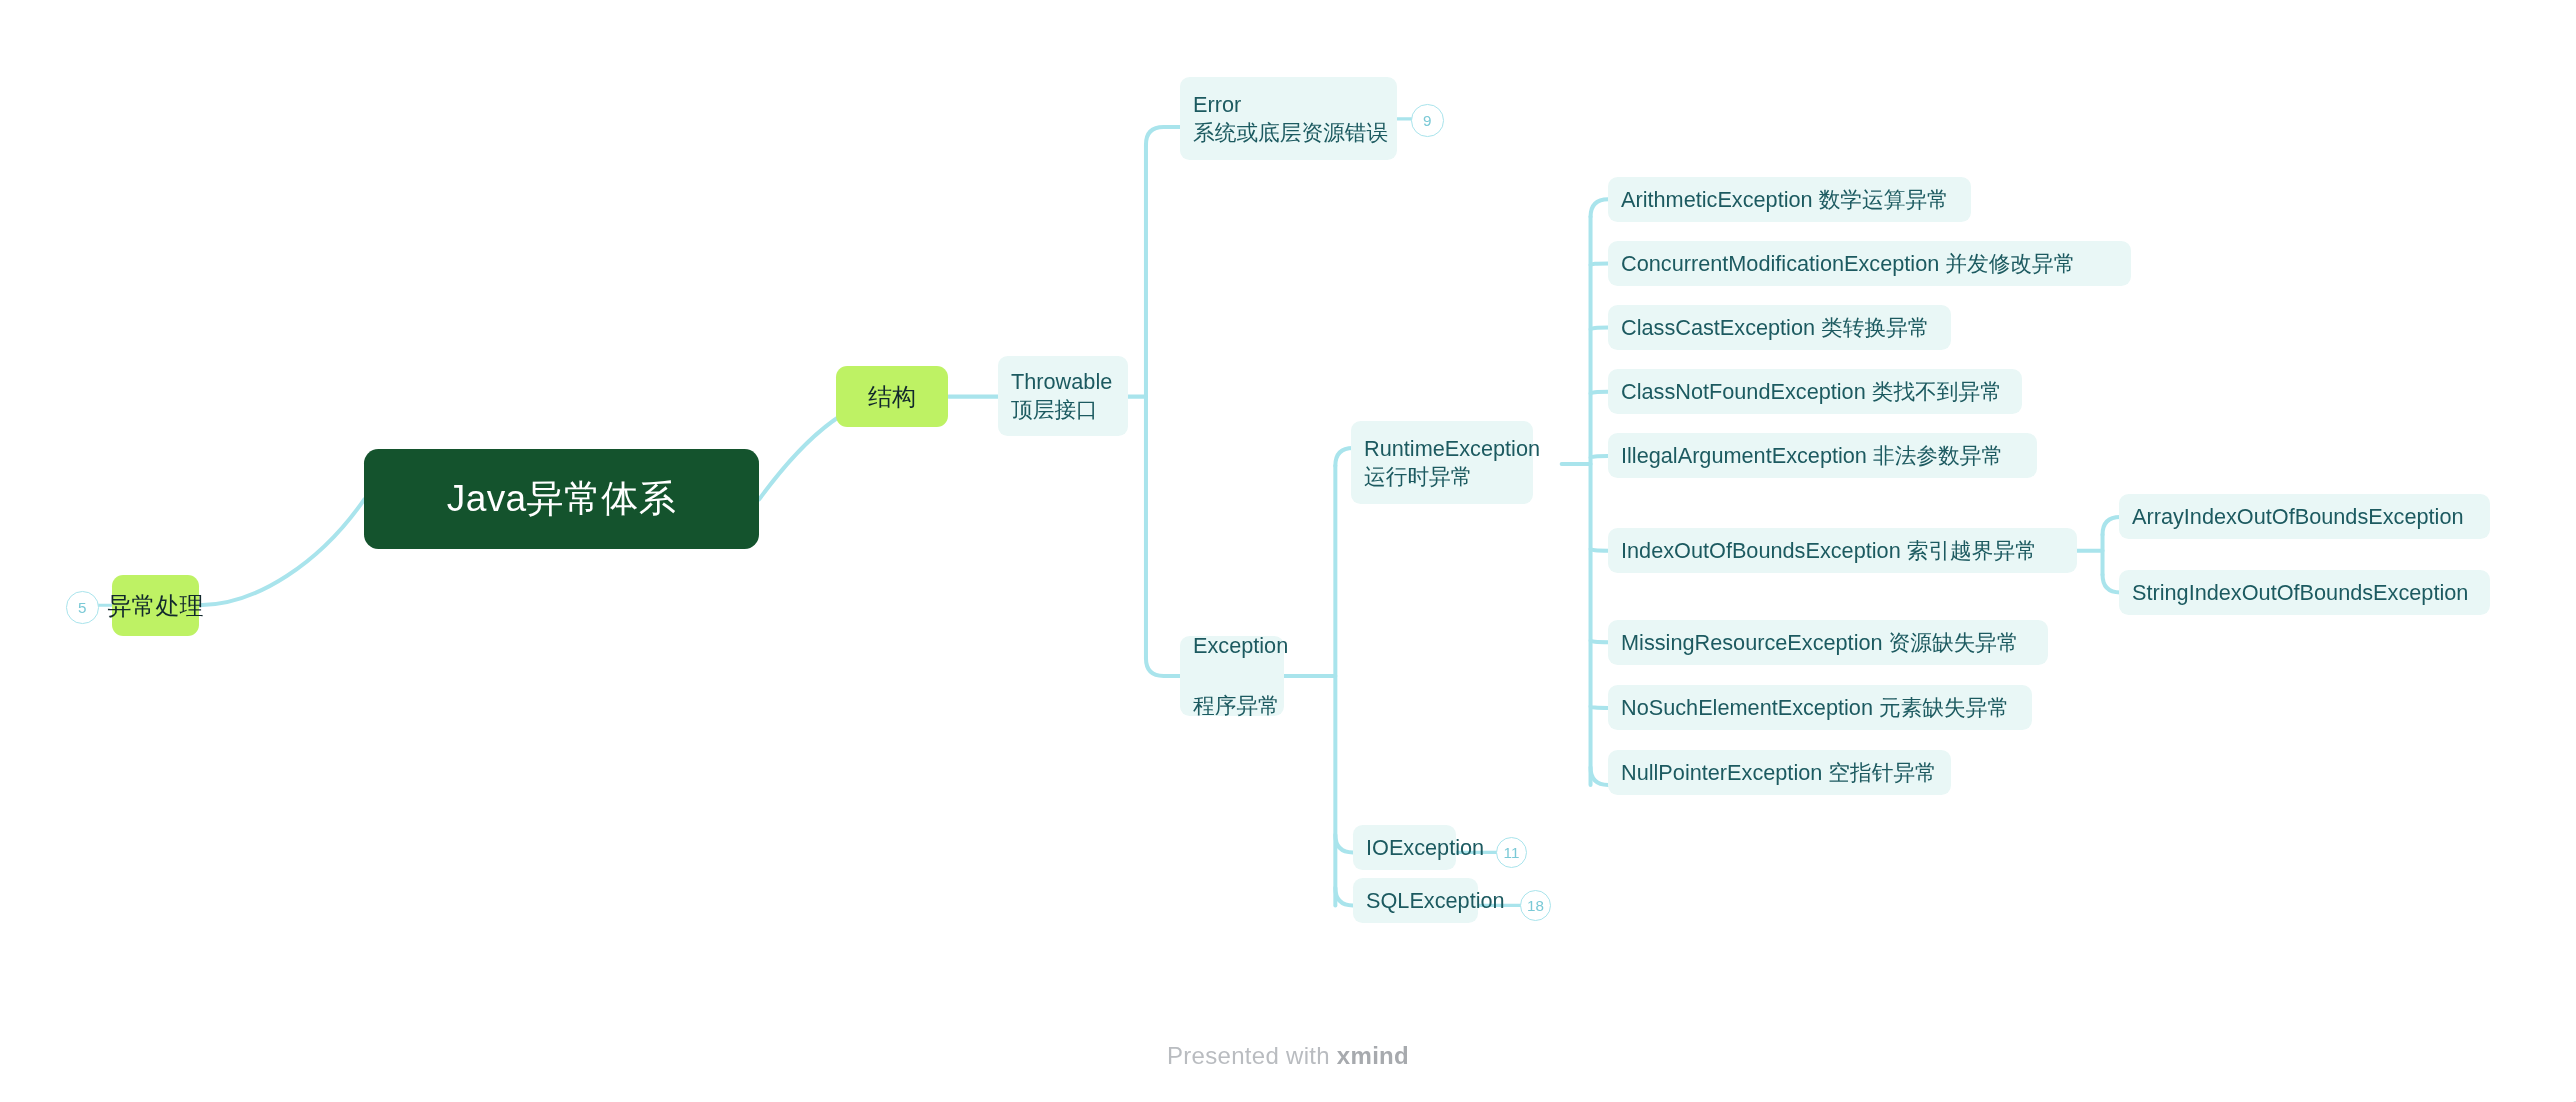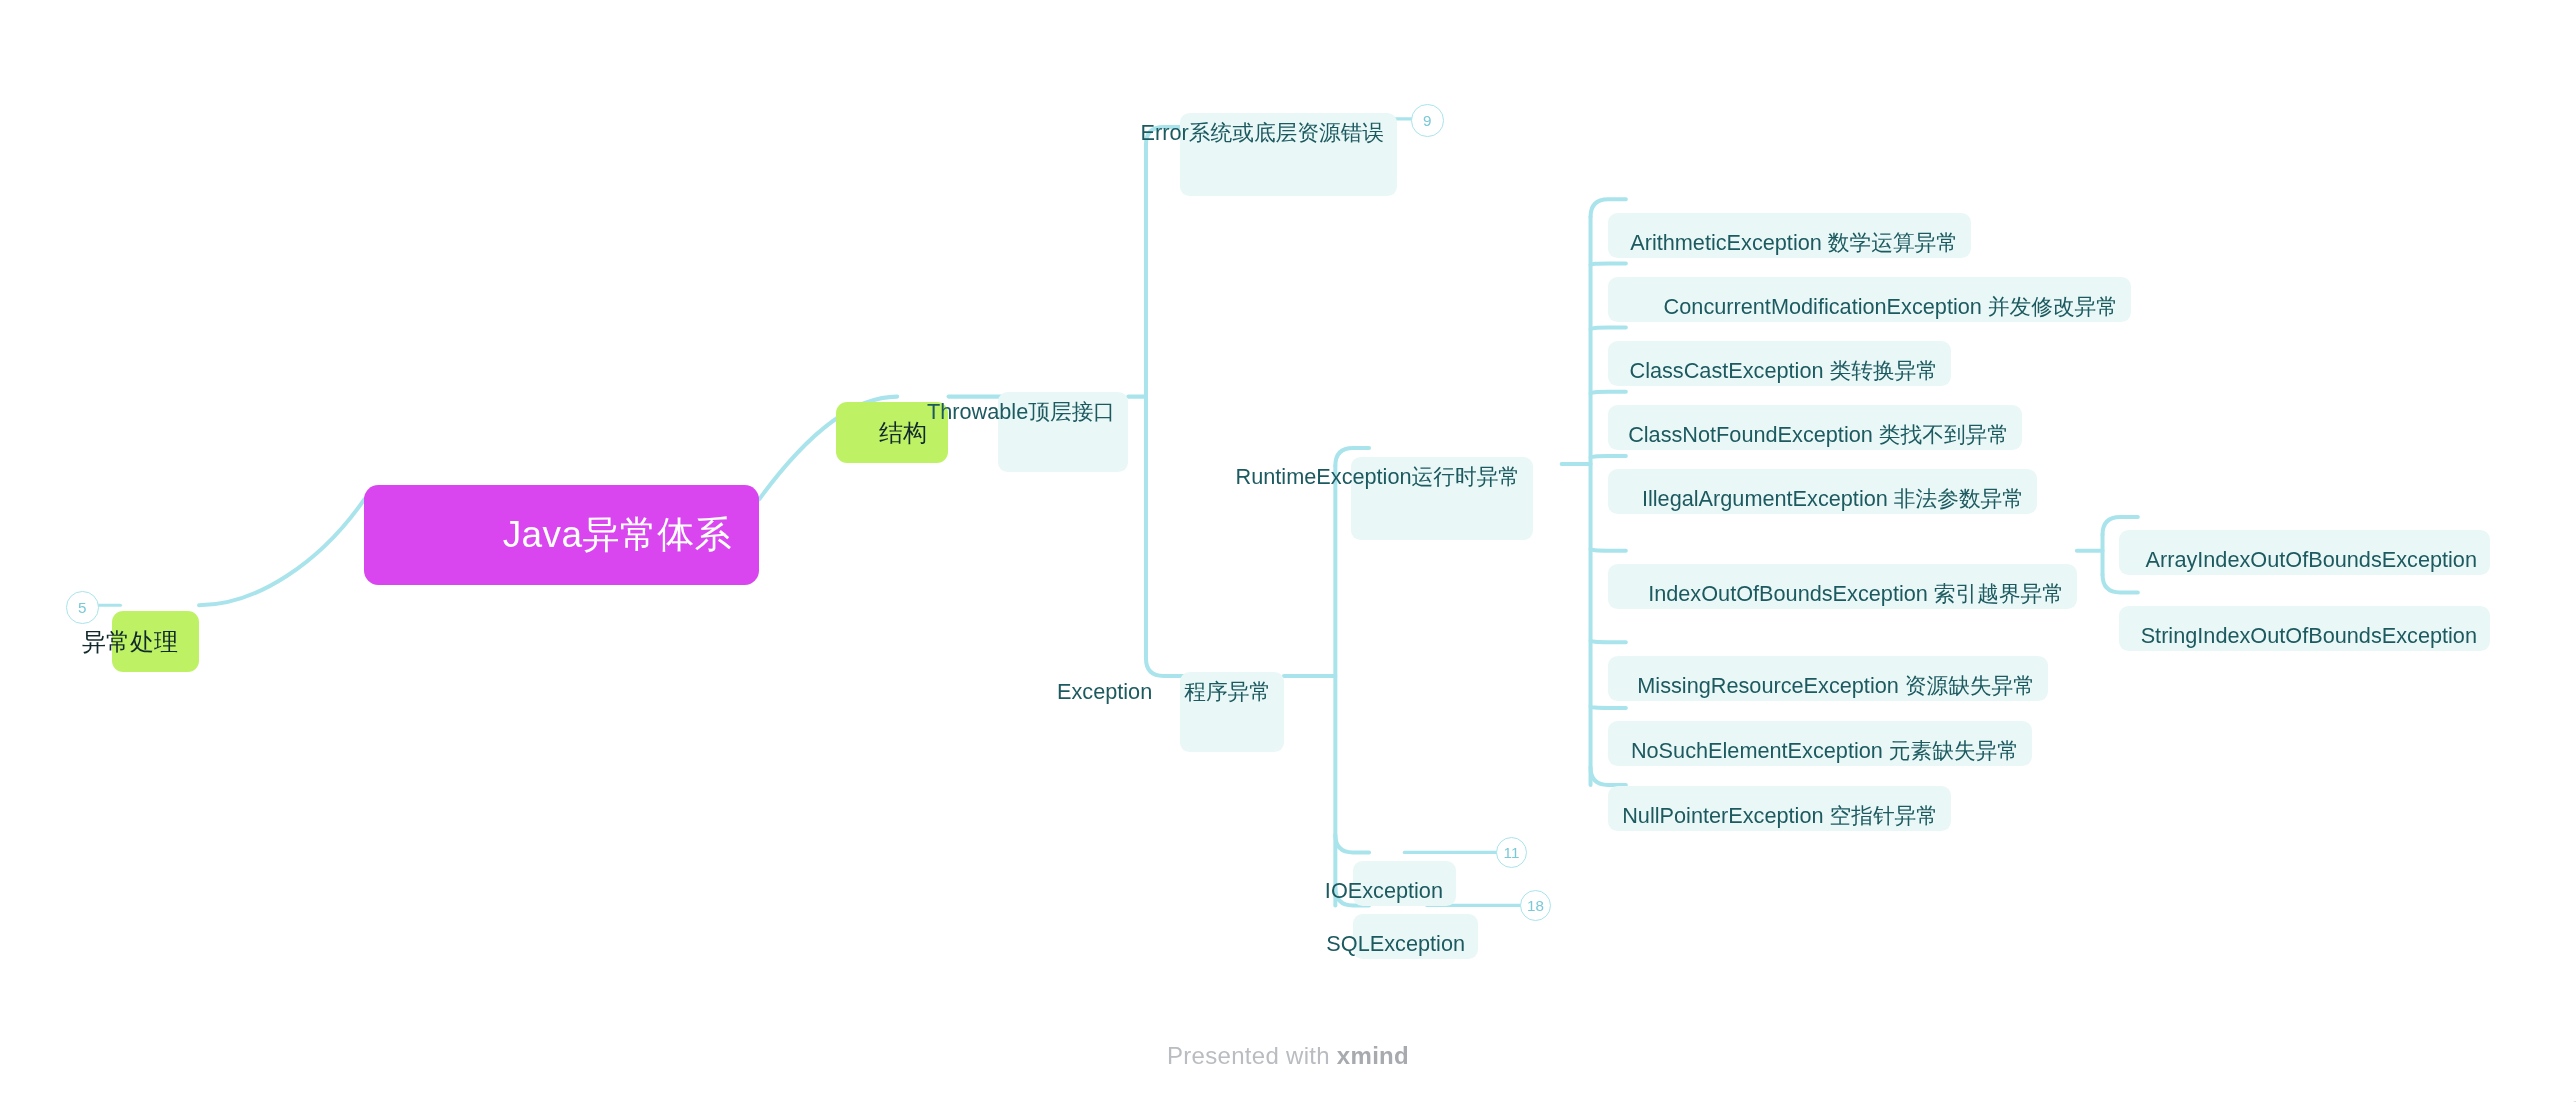--- a/index.html
+++ b/index.html
@@ -6,26 +6,26 @@
   body{
     width:2576px;height:1103px;
     background:#ffffff;
     font-family:"Liberation Sans","DejaVu Sans",sans-serif;
     overflow:hidden;
     position:relative;
   }
   #canvas{position:absolute;left:0;top:0;width:2576px;height:1103px;}
   #links{position:absolute;left:0;top:0;width:2576px;height:1103px;pointer-events:none;}
 
-  .node{position:absolute;box-sizing:border-box;display:flex;flex-direction:row;justify-content:flex-end;margin-top:36px;}
+  .node{position:absolute;box-sizing:border-box;display:flex;flex-direction:column;justify-content:center;}
   .node .line{white-space:nowrap;}
 
   
   .n-root{
-    background:#d946ef;color:#ffffff;border-radius:14.4px;
+    background:#14532d;color:#ffffff;border-radius:14.4px;
     font-size:37px;letter-spacing:0.4px;
     padding:0 27px;align-items:center;
   }
   
   .n-branch{
     background:#bef264;color:#11282c;border-radius:11.2px;
     font-size:24px;padding:0 21px;align-items:center;
   }
   
   .n-topic{

